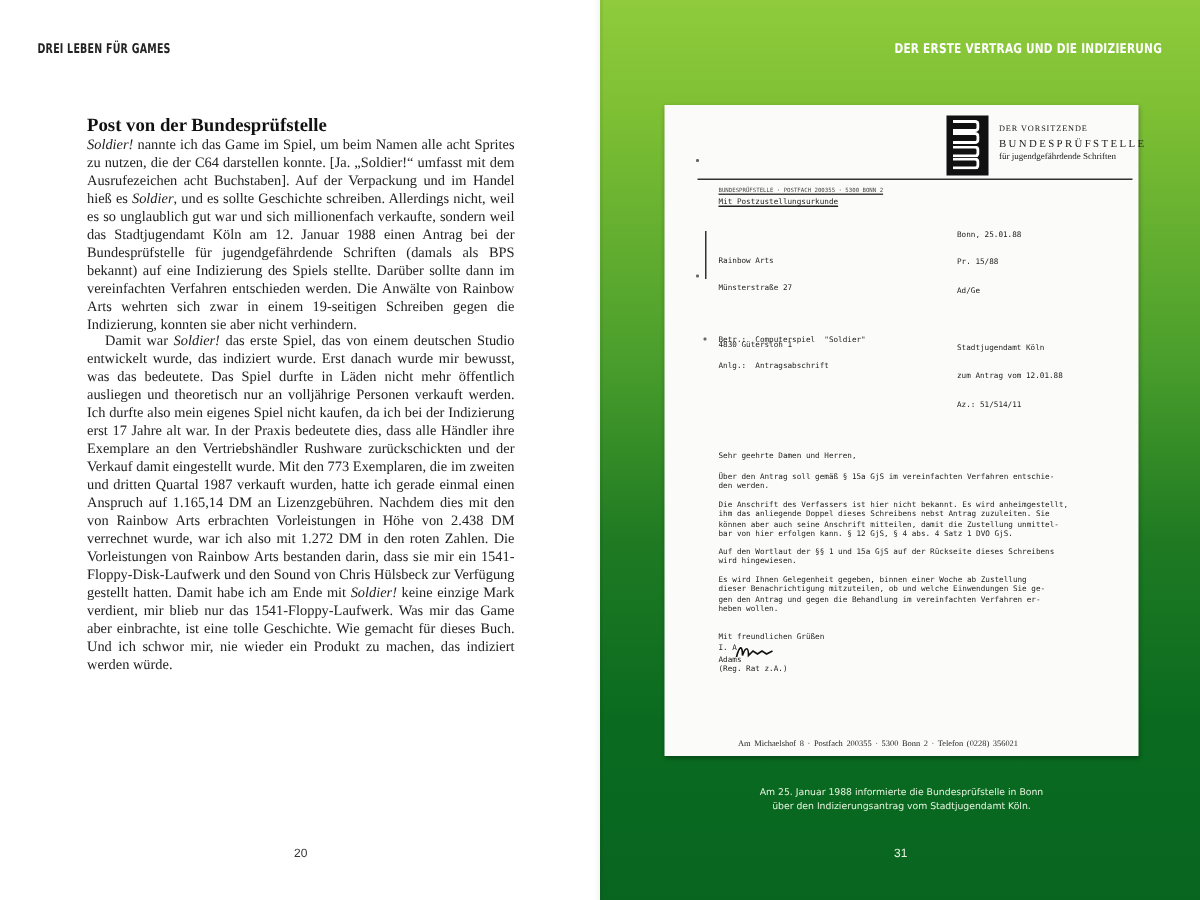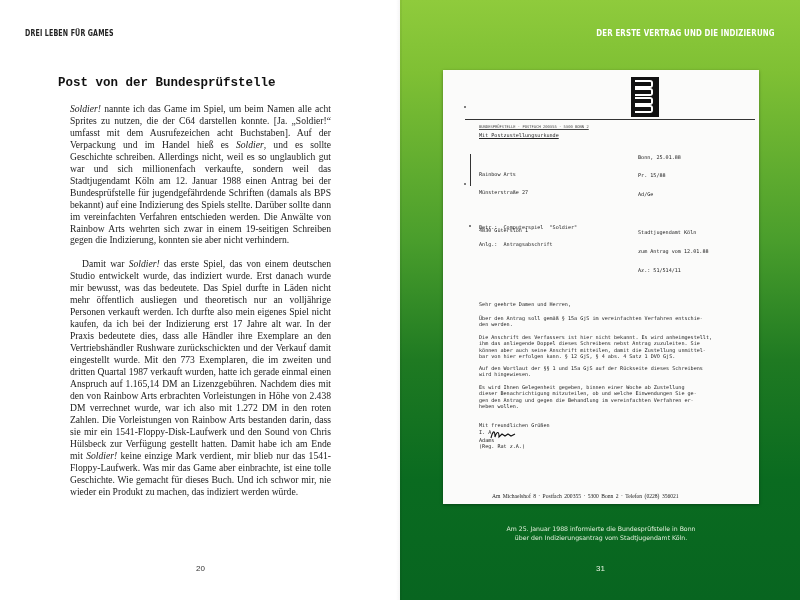--- a/index.html
+++ b/index.html
@@ -6,25 +6,25 @@
   body { width:800px; height:600px; position:relative; overflow:hidden; background:#fff; }
   .left { position:absolute; left:0; top:0; width:316px; height:600px; background:#fff; }
   .right { position:absolute; left:400px; top:0; width:400px; height:600px;
     background: linear-gradient(to bottom, #8fcb3c 0%, #7fc034 12%, #4a9e2c 40%, #1f7a22 60%, #0a6b20 80%, #086520 100%); }
   .gutter { position:absolute; left:396px; top:0; width:6px; height:600px;
     background: linear-gradient(to right, rgba(0,0,0,0.0), rgba(0,0,0,0.06)); }
   .run-head-left { position:absolute; left:25px; top:28px; font-family:"DejaVu Sans Condensed","DejaVu Sans",sans-serif;
     font-weight:bold; font-size:9px; letter-spacing:0.2px; color:#222; transform:scaleX(0.78); transform-origin:left; }
   .run-head-right { position:absolute; right:25px; top:28px; font-family:"DejaVu Sans",sans-serif;
     font-weight:bold; font-size:9px; letter-spacing:0.2px; color:#fff; transform:scaleX(0.78); transform-origin:right; }
-  .section-title { position:absolute; left:58px; top:76px; font-family:Liberation Mono, monospace; font-weight:bold;
+  .section-title { position:absolute; left:58px; top:76px; font-family:Liberation Serif, serif; font-weight:bold;
     font-size:12.5px; color:#111; }
   .body-text { position:absolute; left:58px; top:91px; width:285px; font-family:"Liberation Serif",serif;
     font-size:9.6px; line-height:11.95px; color:#222; text-align:justify; hyphens:auto; }
-  .body-text p { margin:12px; }
+  .body-text p { margin:0; }
   .body-text p + p { text-indent:12px; }
   .page-num-left { position:absolute; left:196px; top:564px; font-family:"Liberation Sans",sans-serif; font-size:8px; color:#333; }
   .page-num-right { position:absolute; left:596px; top:564px; font-family:"Liberation Sans",sans-serif; font-size:8px; color:#e6f3e0; }
 
   .letter { position:absolute; left:443px; top:70px; width:316px; height:434px; background:#fbfbfa;
     box-shadow: 0 1px 3px rgba(0,0,0,0.35); font-family:"DejaVu Sans Mono","Liberation Mono",monospace; color:#222; }
   .bps-logo { position:absolute; left:188px; top:7px; width:28px; height:40px; background:#111; }
   .bps-logo span { position:absolute; left:4px; width:18px; height:8px; border:2px solid #fff; border-left:none; border-radius:0 3px 3px 0; box-sizing:border-box; }
   .org-head { position:absolute; left:223px; top:13px; font-family:"Liberation Serif",serif; color:#222; }
   .org-head .l1 { font-size:5.5px; letter-spacing:0.6px; }
@@ -58,20 +58,25 @@
   <div class="page-num-right" style="left:196px;text-align:center;">31</div>
 </div>
 <div class="gutter"></div>
 
 <div class="letter">
   <div class="bps-logo">
     <span style="top:3px;"></span>
       <span style="top:11px;"></span>
       <span style="top:20px;"></span>
       <span style="top:28px;"></span>
+  </div>
+  <div class="org-head">
+    <div class="l1">DER VORSITZENDE</div>
+    <div class="l2">BUNDESPRÜFSTELLE</div>
+    <div class="l3">für jugendgefährdende Schriften</div>
   </div>
   <div class="rule"></div>
   <div class="sender-line">BUNDESPRÜFSTELLE · POSTFACH 200355 · 5300 BONN 2</div>
   <div class="mono underline" style="left:36px; top:62px;">Mit Postzustellungsurkunde</div>
   <div class="addr-bar"></div>
   <div class="mono" style="left:36px; top:88px;">
     <div>Rainbow Arts</div>
     <div>Münsterstraße 27</div>
     <div style="height:6.3px;"></div>
     <div>4830 Gütersloh 1</div>

